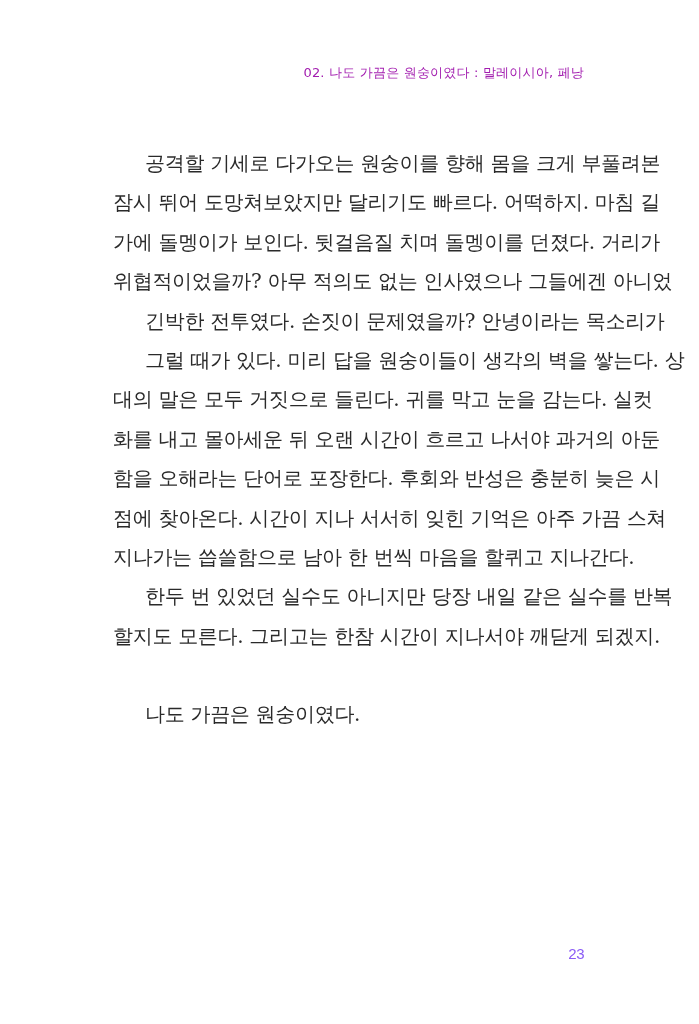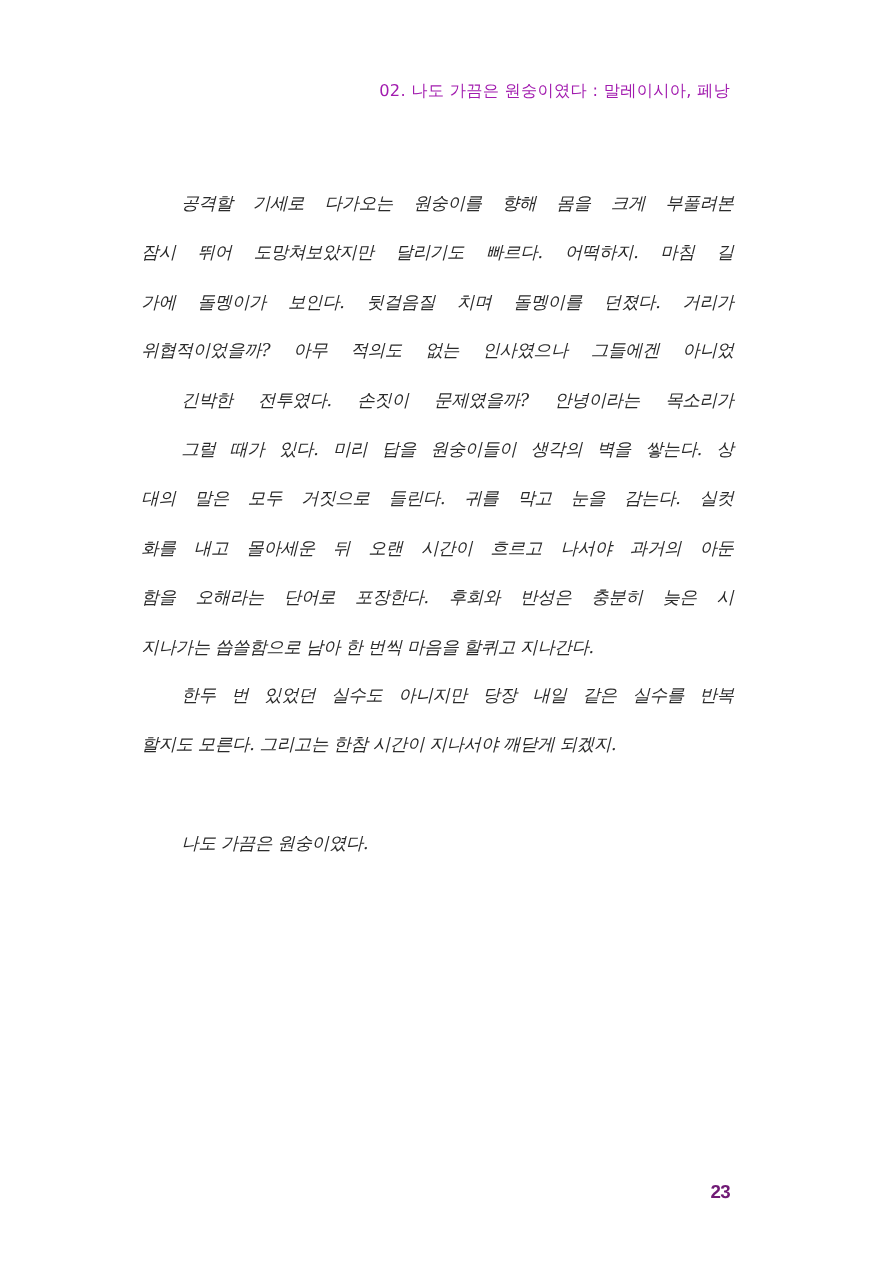--- a/index.html
+++ b/index.html
@@ -27,45 +27,44 @@
     .body-text {
       position: absolute;
       left: 113px;
       top: 144px;
       width: 474px;
     }
     .line {
       display: block;
       height: 39.4px;
       line-height: 39.4px;
-      font-size: 14px;
+      font-size: 20px;
       white-space: nowrap;
       text-align: justify;
       text-align-last: justify;
       color: #2a2a2a;
       font-family: "DejaVu Serif", "Liberation Serif", serif;
       letter-spacing: -0.3px;
-      font-style: italic;
     }
     .line.indent {
       padding-left: 32px;
     }
     .line.last {
       text-align-last: left;
     }
     .spacer {
       height: 39.4px;
     }
     .page-number {
       position: absolute;
       top: 945px;
       right: 115px;
       font-size: 15px;
-      font-weight: bold;
-      color: #701a75;
+      font-weight: normal;
+      color: #8b5cf6;
       font-family: "Liberation Sans", "DejaVu Sans", sans-serif;
       letter-spacing: -0.5px;
     }
   </style>
 </head>
 <body>
 
 <div class="running-header">02. 나도 가끔은 원숭이였다 : 말레이시아, 페낭</div>
 
 <div class="body-text">
@@ -79,20 +78,21 @@
   <div>
     <span class="line">위협적이었을까? 아무 적의도 없는 인사였으나 그들에겐 아니었</span>
     <span class="line indent">긴박한 전투였다. 손짓이 문제였을까? 안녕이라는 목소리가</span>
   </div>
 
   <div>
     <span class="line indent">그럴 때가 있다. 미리 답을 원숭이들이 생각의 벽을 쌓는다. 상</span>
     <span class="line">대의 말은 모두 거짓으로 들린다. 귀를 막고 눈을 감는다. 실컷</span>
     <span class="line">화를 내고 몰아세운 뒤 오랜 시간이 흐르고 나서야 과거의 아둔</span>
     <span class="line">함을 오해라는 단어로 포장한다. 후회와 반성은 충분히 늦은 시</span>
+    <span class="line">점에 찾아온다. 시간이 지나 서서히 잊힌 기억은 아주 가끔 스쳐</span>
     <span class="line last">지나가는 씁쓸함으로 남아 한 번씩 마음을 할퀴고 지나간다.</span>
   </div>
 
   <div>
     <span class="line indent">한두 번 있었던 실수도 아니지만 당장 내일 같은 실수를 반복</span>
     <span class="line last">할지도 모른다. 그리고는 한참 시간이 지나서야 깨닫게 되겠지.</span>
   </div>
   <div class="spacer"></div>
 
   <div>

